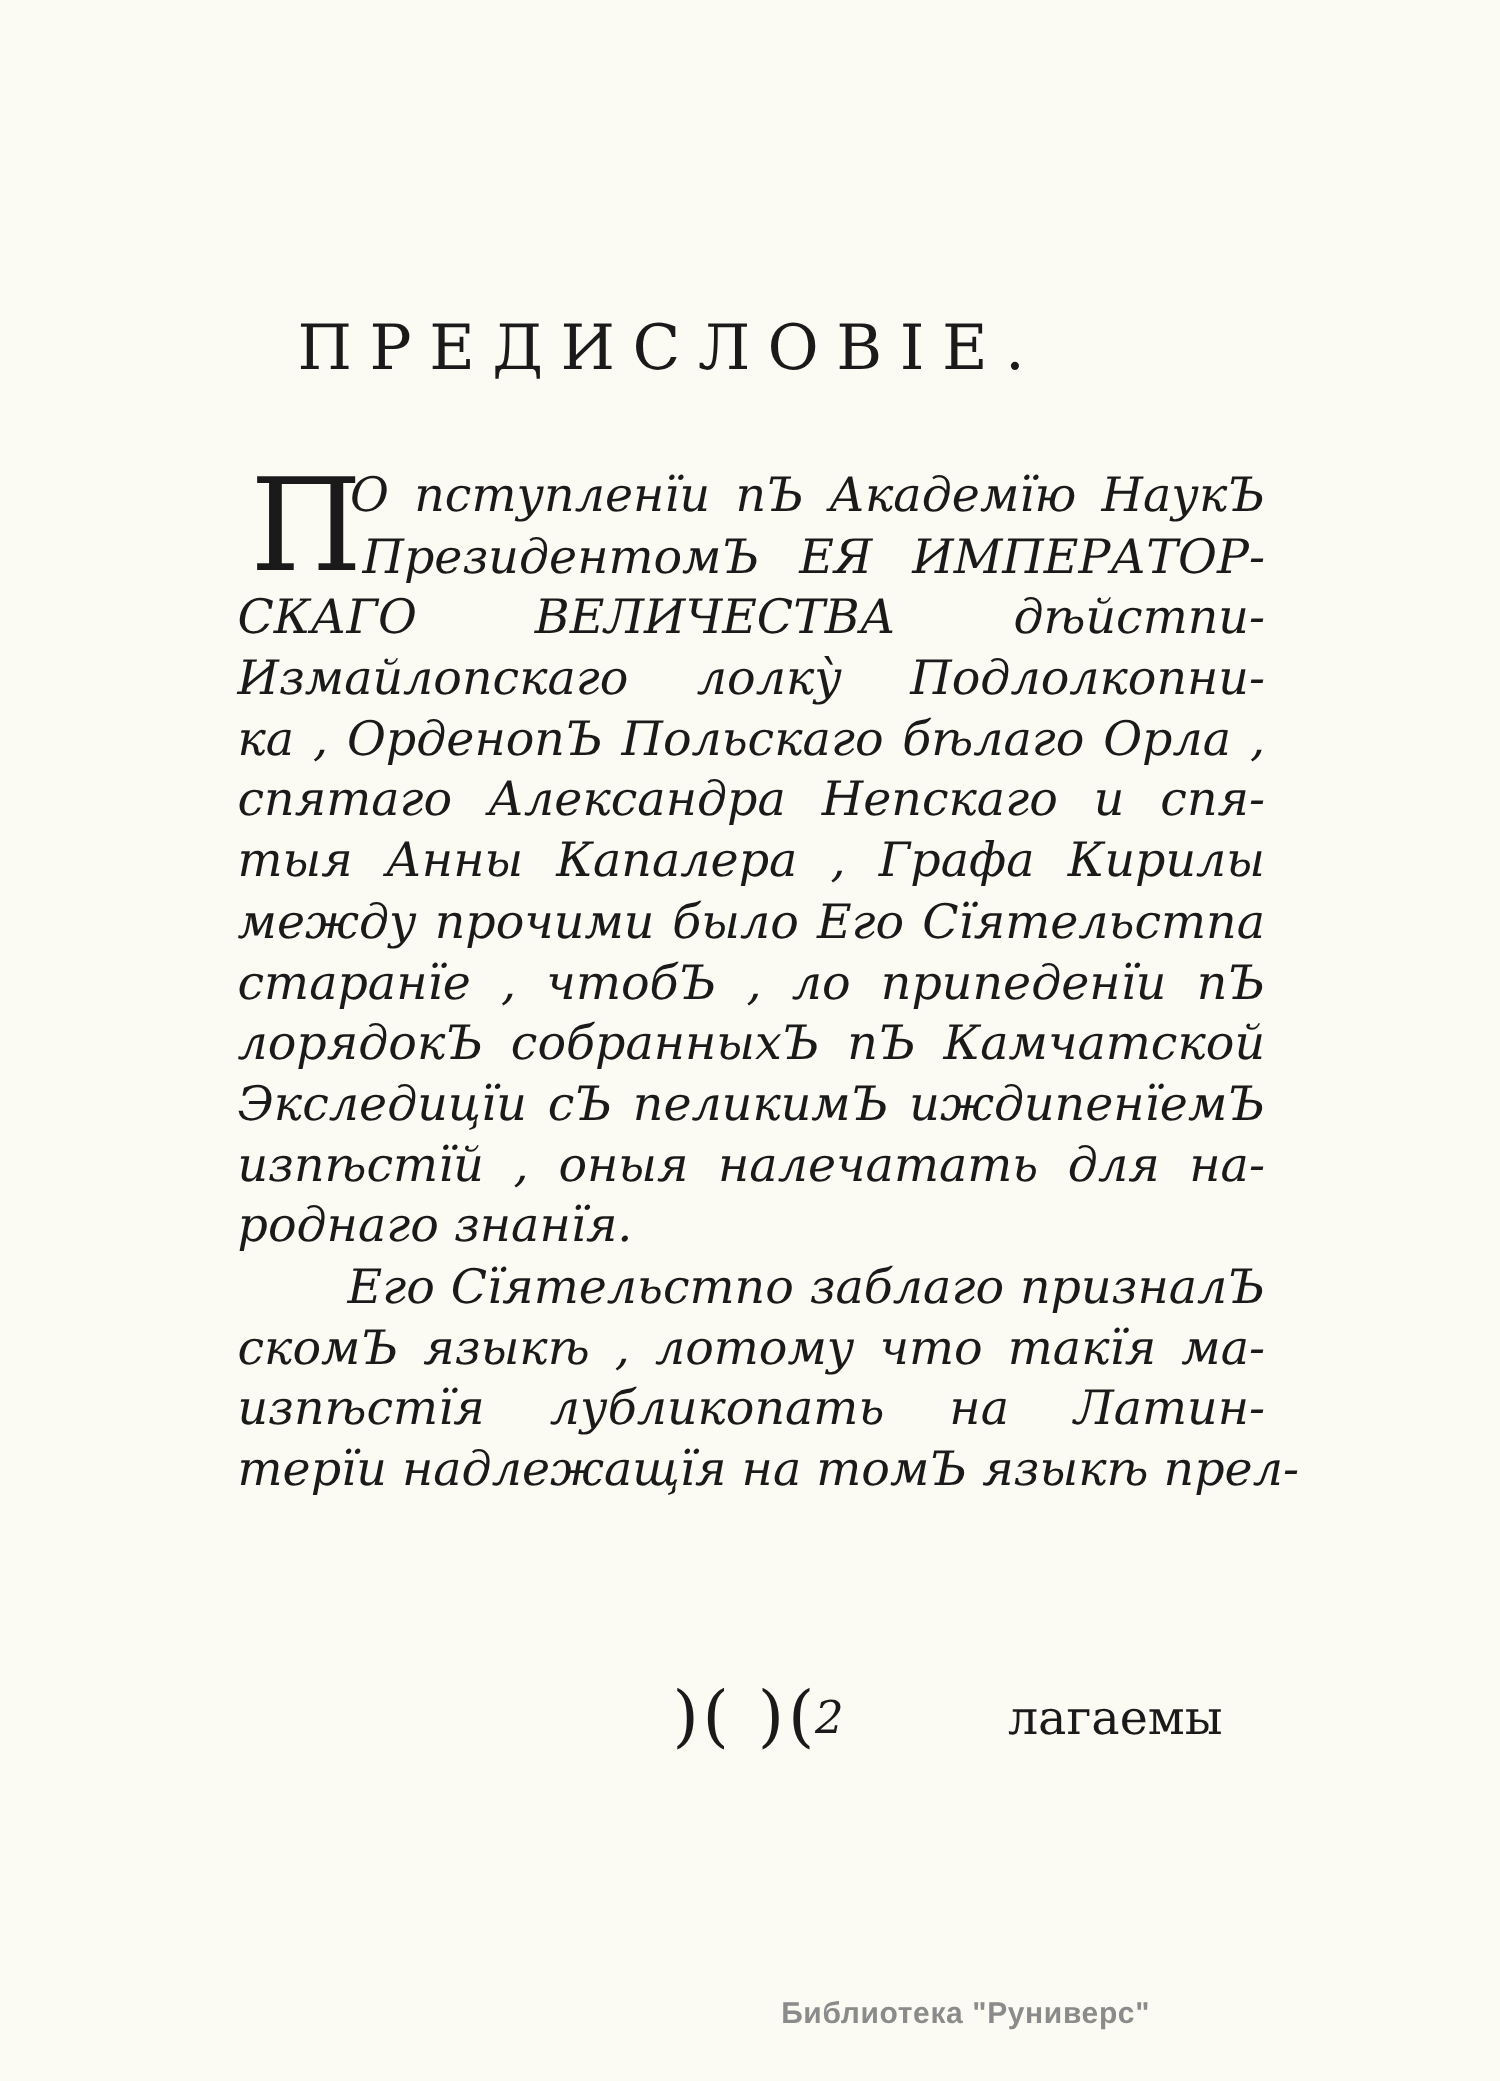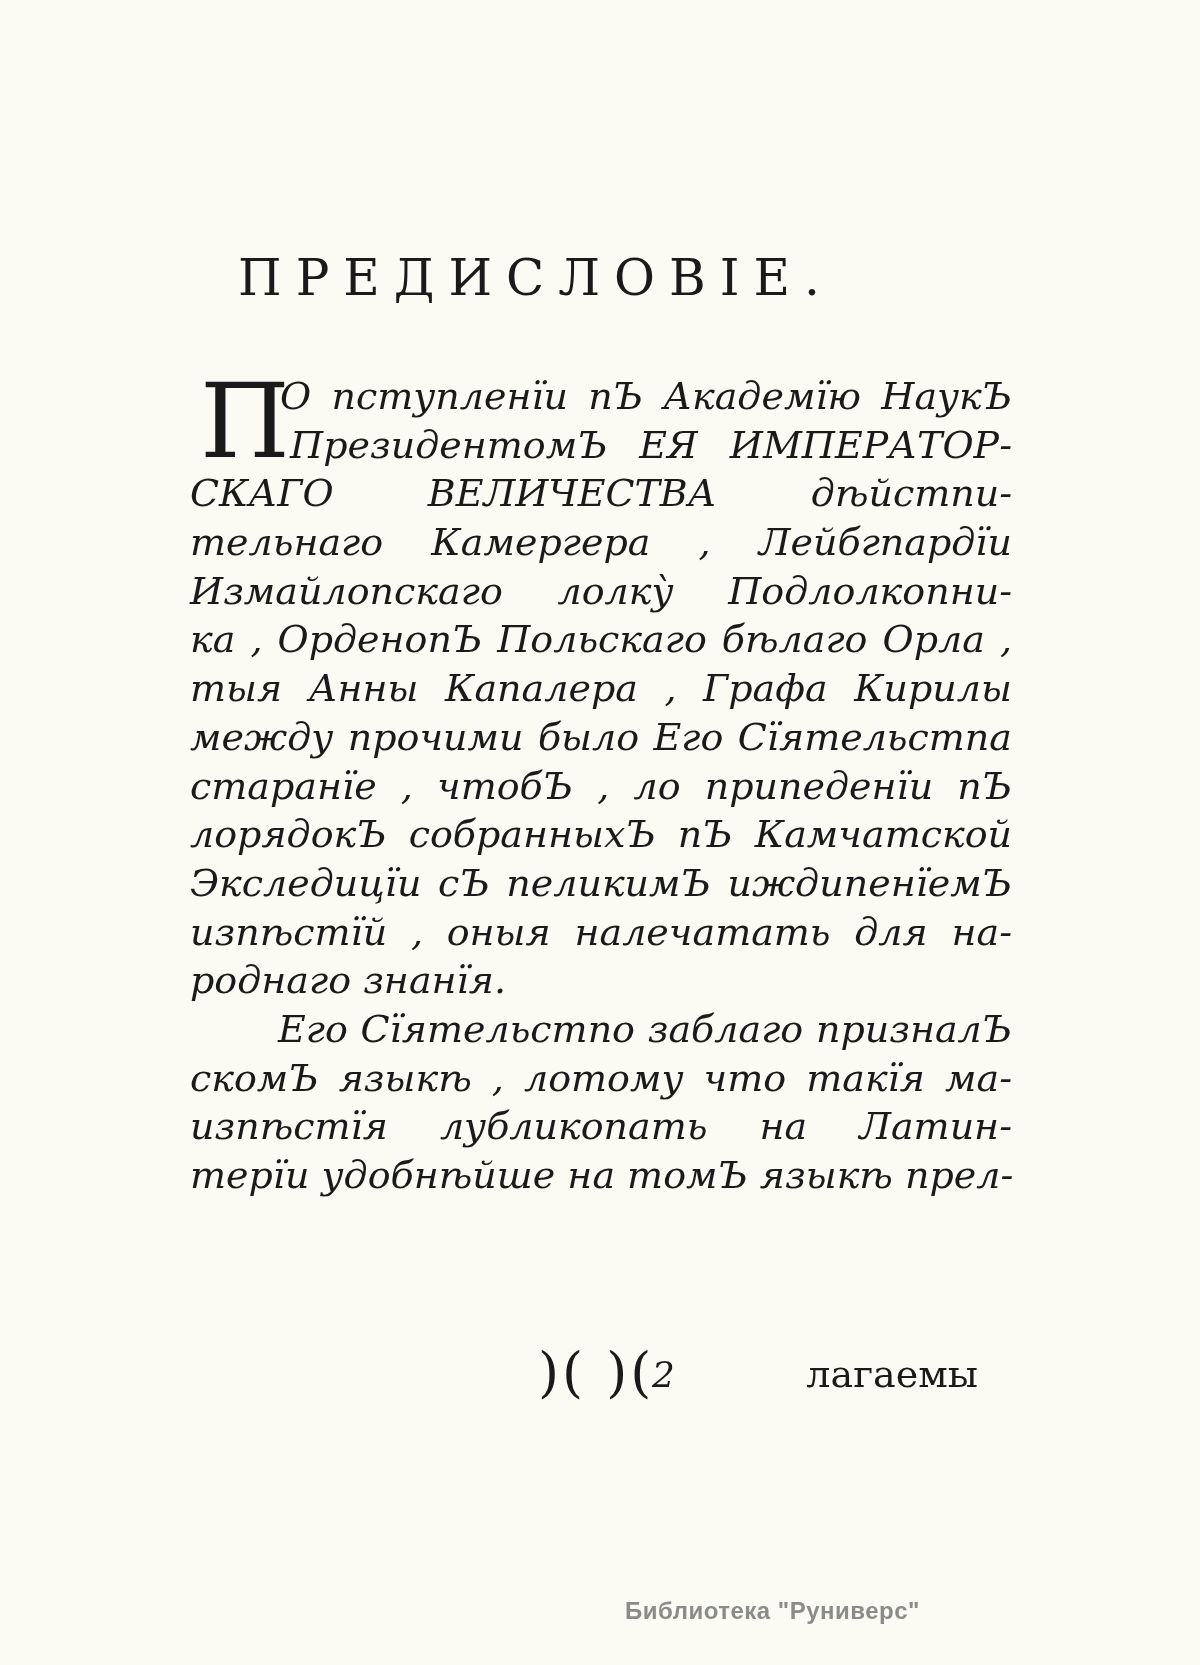--- a/index.html
+++ b/index.html
@@ -107,34 +107,34 @@
 <div class="page">
 
   <div class="title">ПРЕДИСЛОВІЕ.</div>
 
   <div class="dropcap">П</div>
 
   <div class="textblock">
     <div class="line ind-drop1">О пступленїи пЪ Академїю НаукЪ</div>
     <div class="line ind-drop2">ПрезидентомЪ ЕЯ ИМПЕРАТОР-</div>
     <div class="line">СКАГО ВЕЛИЧЕСТВА дѣйстпи-</div>
-    <div class="line">тельнаго Камергера , Лейбгпардїи</div>
     <div class="line">Измайлопскаго лолку̀ Подлолкопни-</div>
     <div class="line">ка , ОрденопЪ Польскаго бѣлаго Орла ,</div>
+    <div class="line">спятаго Александра Непскаго и спя-</div>
     <div class="line">тыя Анны Капалера , Графа Кирилы</div>
     <div class="line">между прочими было Его Сїятельстпа</div>
     <div class="line">старанїе , чтобЪ , ло припеденїи пЪ</div>
     <div class="line">лорядокЪ собранныхЪ пЪ Камчатской</div>
     <div class="line">Экследицїи сЪ пеликимЪ иждипенїемЪ</div>
     <div class="line">изпѣстїй , оныя налечатать для на-</div>
     <div class="line flush">роднаго знанїя.</div>
     <div class="line ind-para">Его Сїятельстпо заблаго призналЪ</div>
     <div class="line">скомЪ языкѣ , лотому что такїя ма-</div>
     <div class="line">изпѣстїя лубликопать на Латин-</div>
-    <div class="line">терїи удобнѣйше на томЪ языкѣ прел-</div>
+    <div class="line">терїи надлежащїя на томЪ языкѣ прел-</div>
   </div>
 
   <div class="sigline">
     <span class="sig-mark">)( )(</span>
     <span class="sig-num">2</span>
     <span class="sig-catch">лагаемы</span>
   </div>
 
   <div class="watermark">Библиотека "Руниверс"</div>
 

